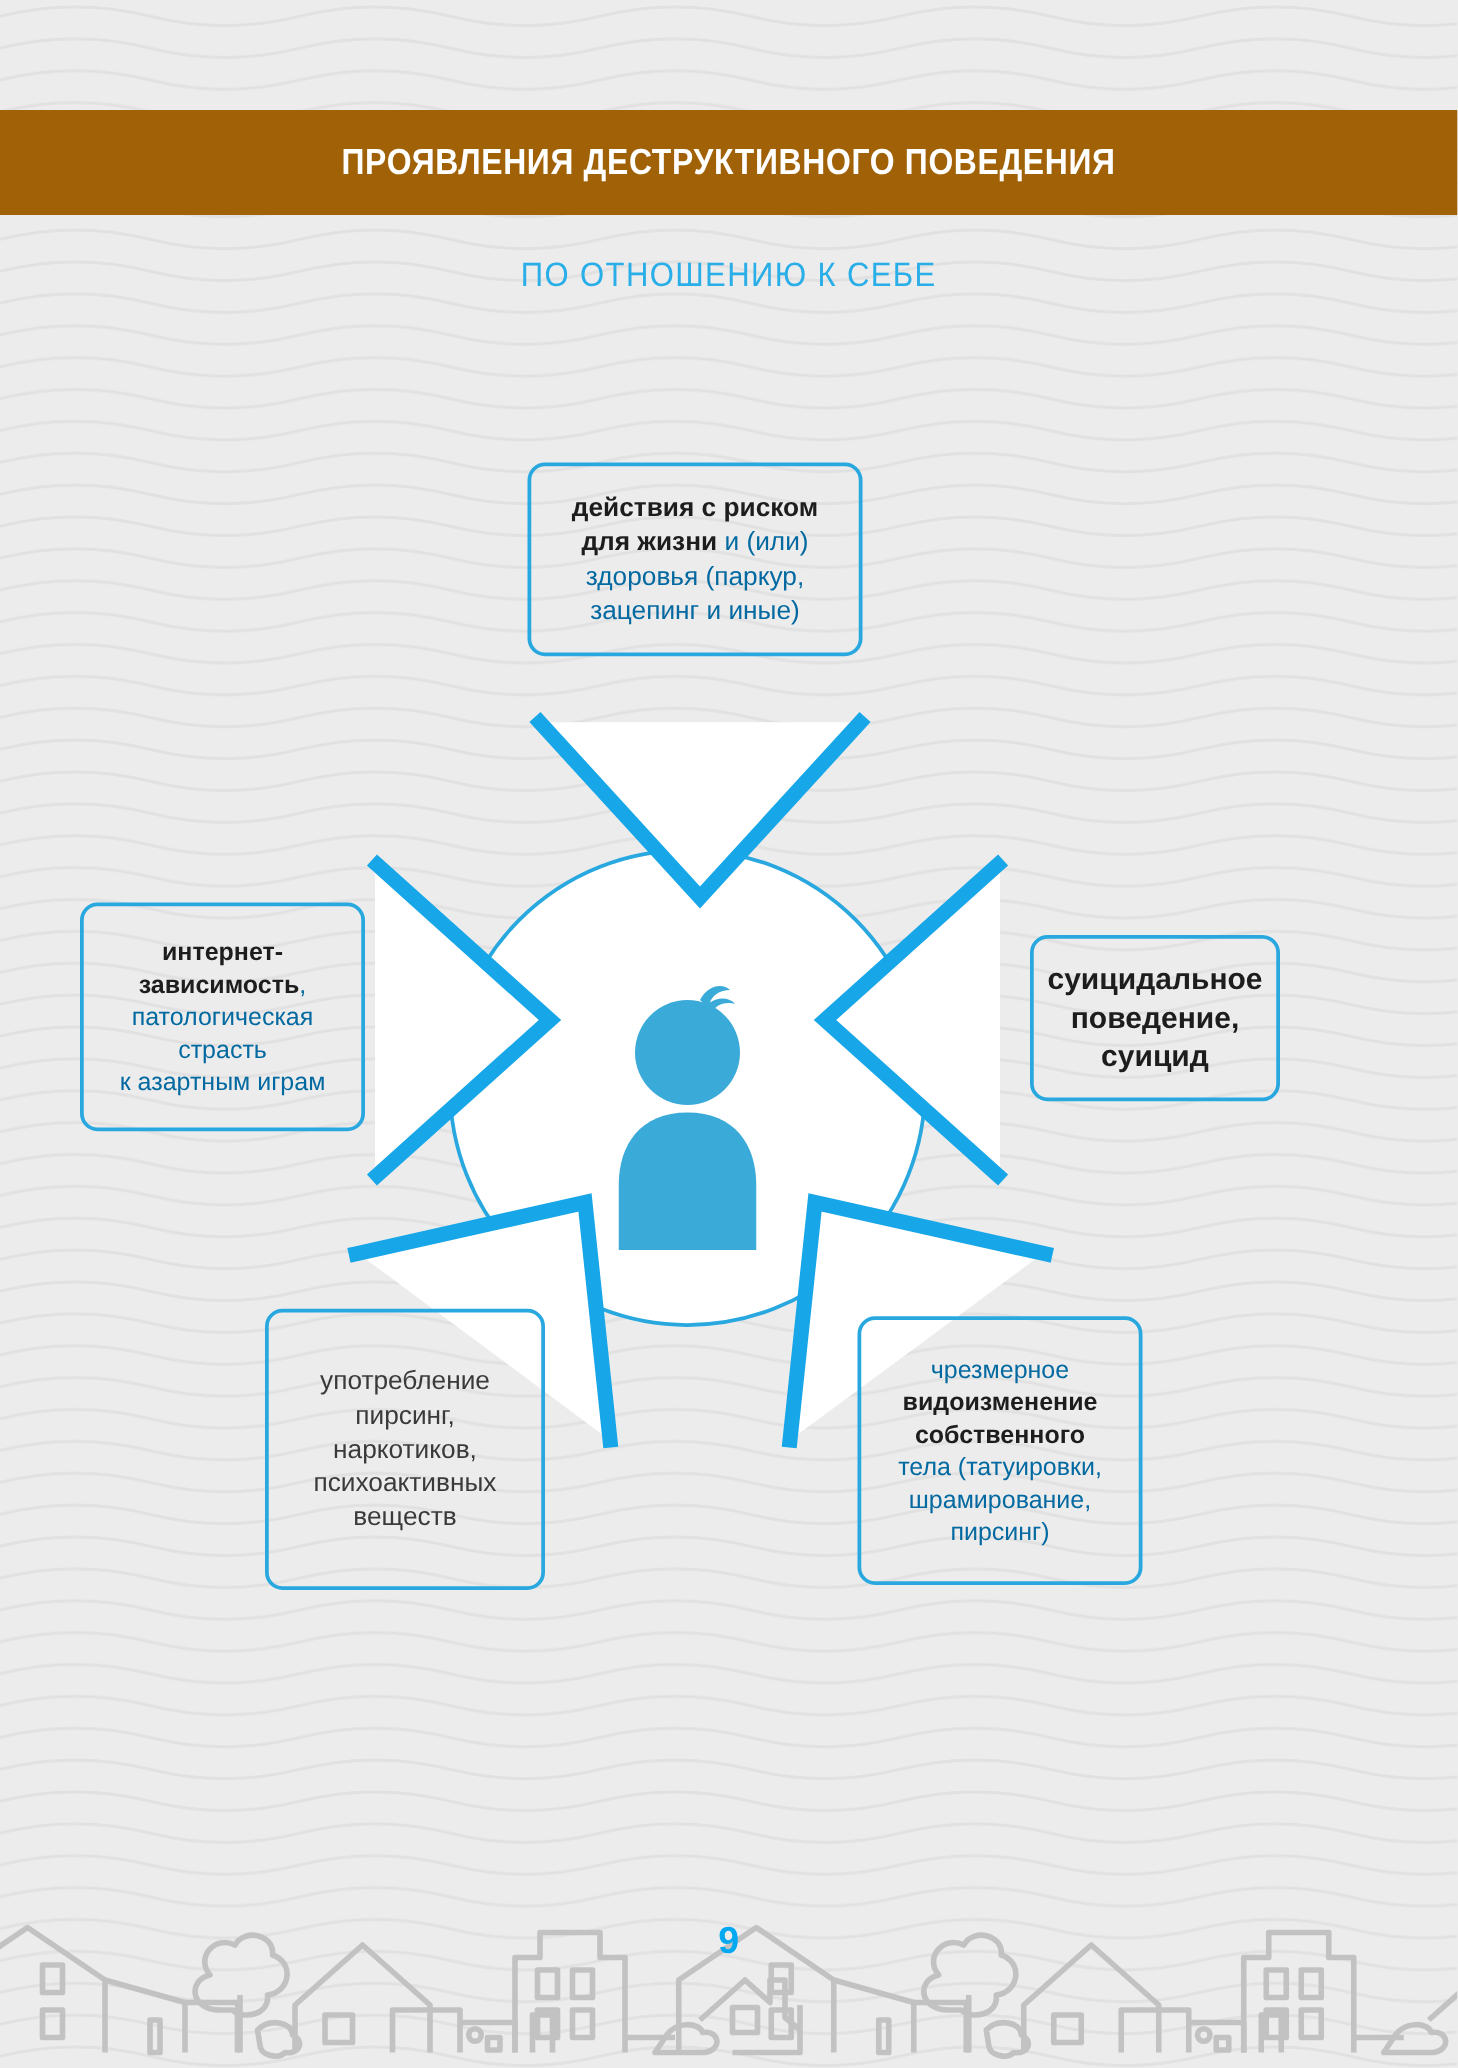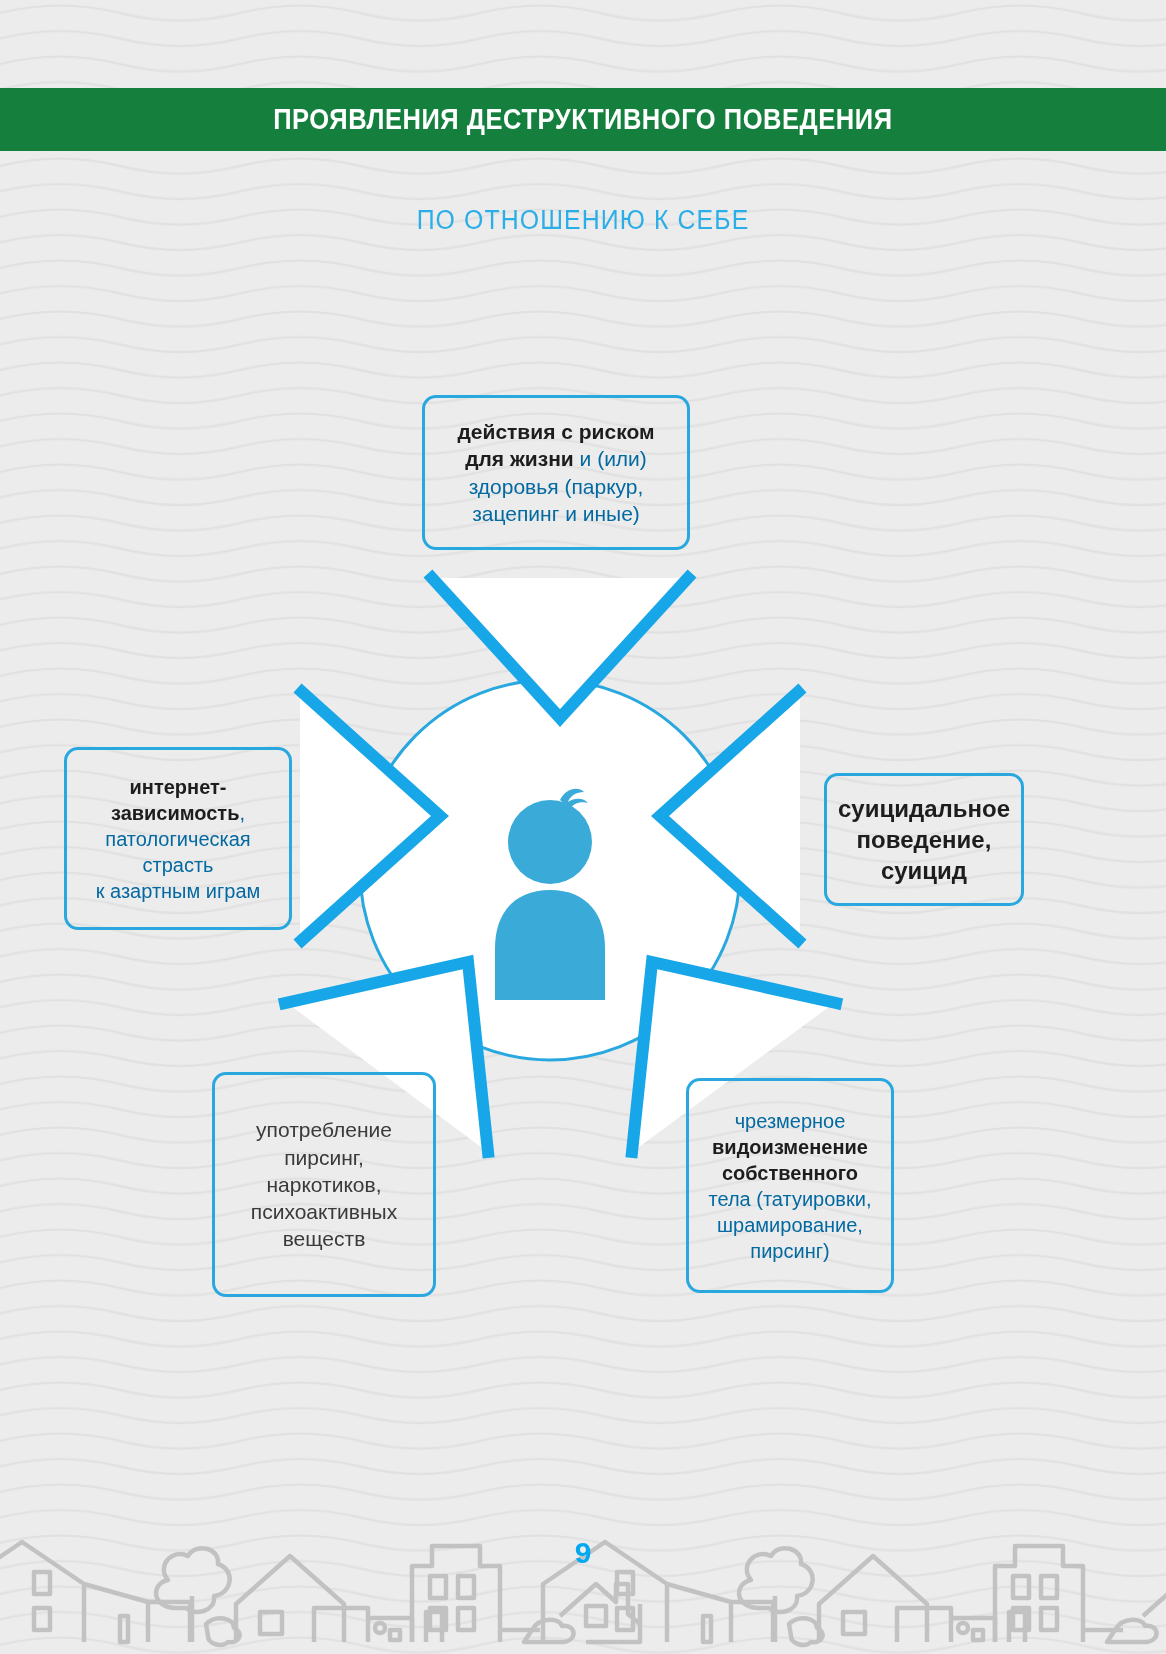--- a/index.html
+++ b/index.html
@@ -14,22 +14,22 @@
   
   #wave-bg {
     position:absolute; inset:0;
     width:1166px; height:1654px;
     z-index:0; pointer-events:none;
   }
 
   
   #header-bar {
     position:absolute; left:0; top:88px;
-    width:1166px; height:63px;
-    background:#15803d;
+    width:1166px; height:84px;
+    background:#a16207;
     display:flex; align-items:center; justify-content:center;
     z-index:5;
   }
   #header-title {
     color:#ffffff;
     font-size:29px;
     font-weight:bold;
     letter-spacing:0.6px;
     transform:scaleX(0.88);
     white-space:nowrap;
@@ -57,32 +57,31 @@
     position:absolute;
     border:3px solid #29a8e0;
     border-radius:14px;
     background:transparent;
     z-index:8;
     display:flex; flex-direction:column;
     align-items:center; justify-content:center;
     text-align:center;
     line-height:1.30;
     padding:10px 28px;
-    margin-top:25px;
   }
   .callout .line { display:block; white-space:nowrap; }
   .bold  { font-weight:bold; color:#1d1d1d; }
   .light { font-weight:normal; color:#0369a1; }
   .mid   { font-weight:normal; color:#3a3a3a; }
 
   #box-top    { left:422px; top:370px;  width:268px; height:155px; font-size:21px; }
   #box-left   { left:64px;  top:722px;  width:228px; height:183px; font-size:20px; }
   #box-right  { left:824px; top:748px;  width:200px; height:133px; font-size:24px; }
   #box-bleft  { left:212px; top:1047px; width:224px; height:225px; font-size:21px; }
-  #box-bright { left:686px; top:1053px; width:208px; height:215px; font-size:20px; }
+  #box-bright { left:686px; top:1053px; width:228px; height:215px; font-size:20px; }
 
   
   #skyline {
     position:absolute; left:0; bottom:0;
     width:1166px; height:170px;
     z-index:3; pointer-events:none;
   }
   #page-number {
     position:absolute; left:0; bottom:84px; width:1166px;
     text-align:center;

